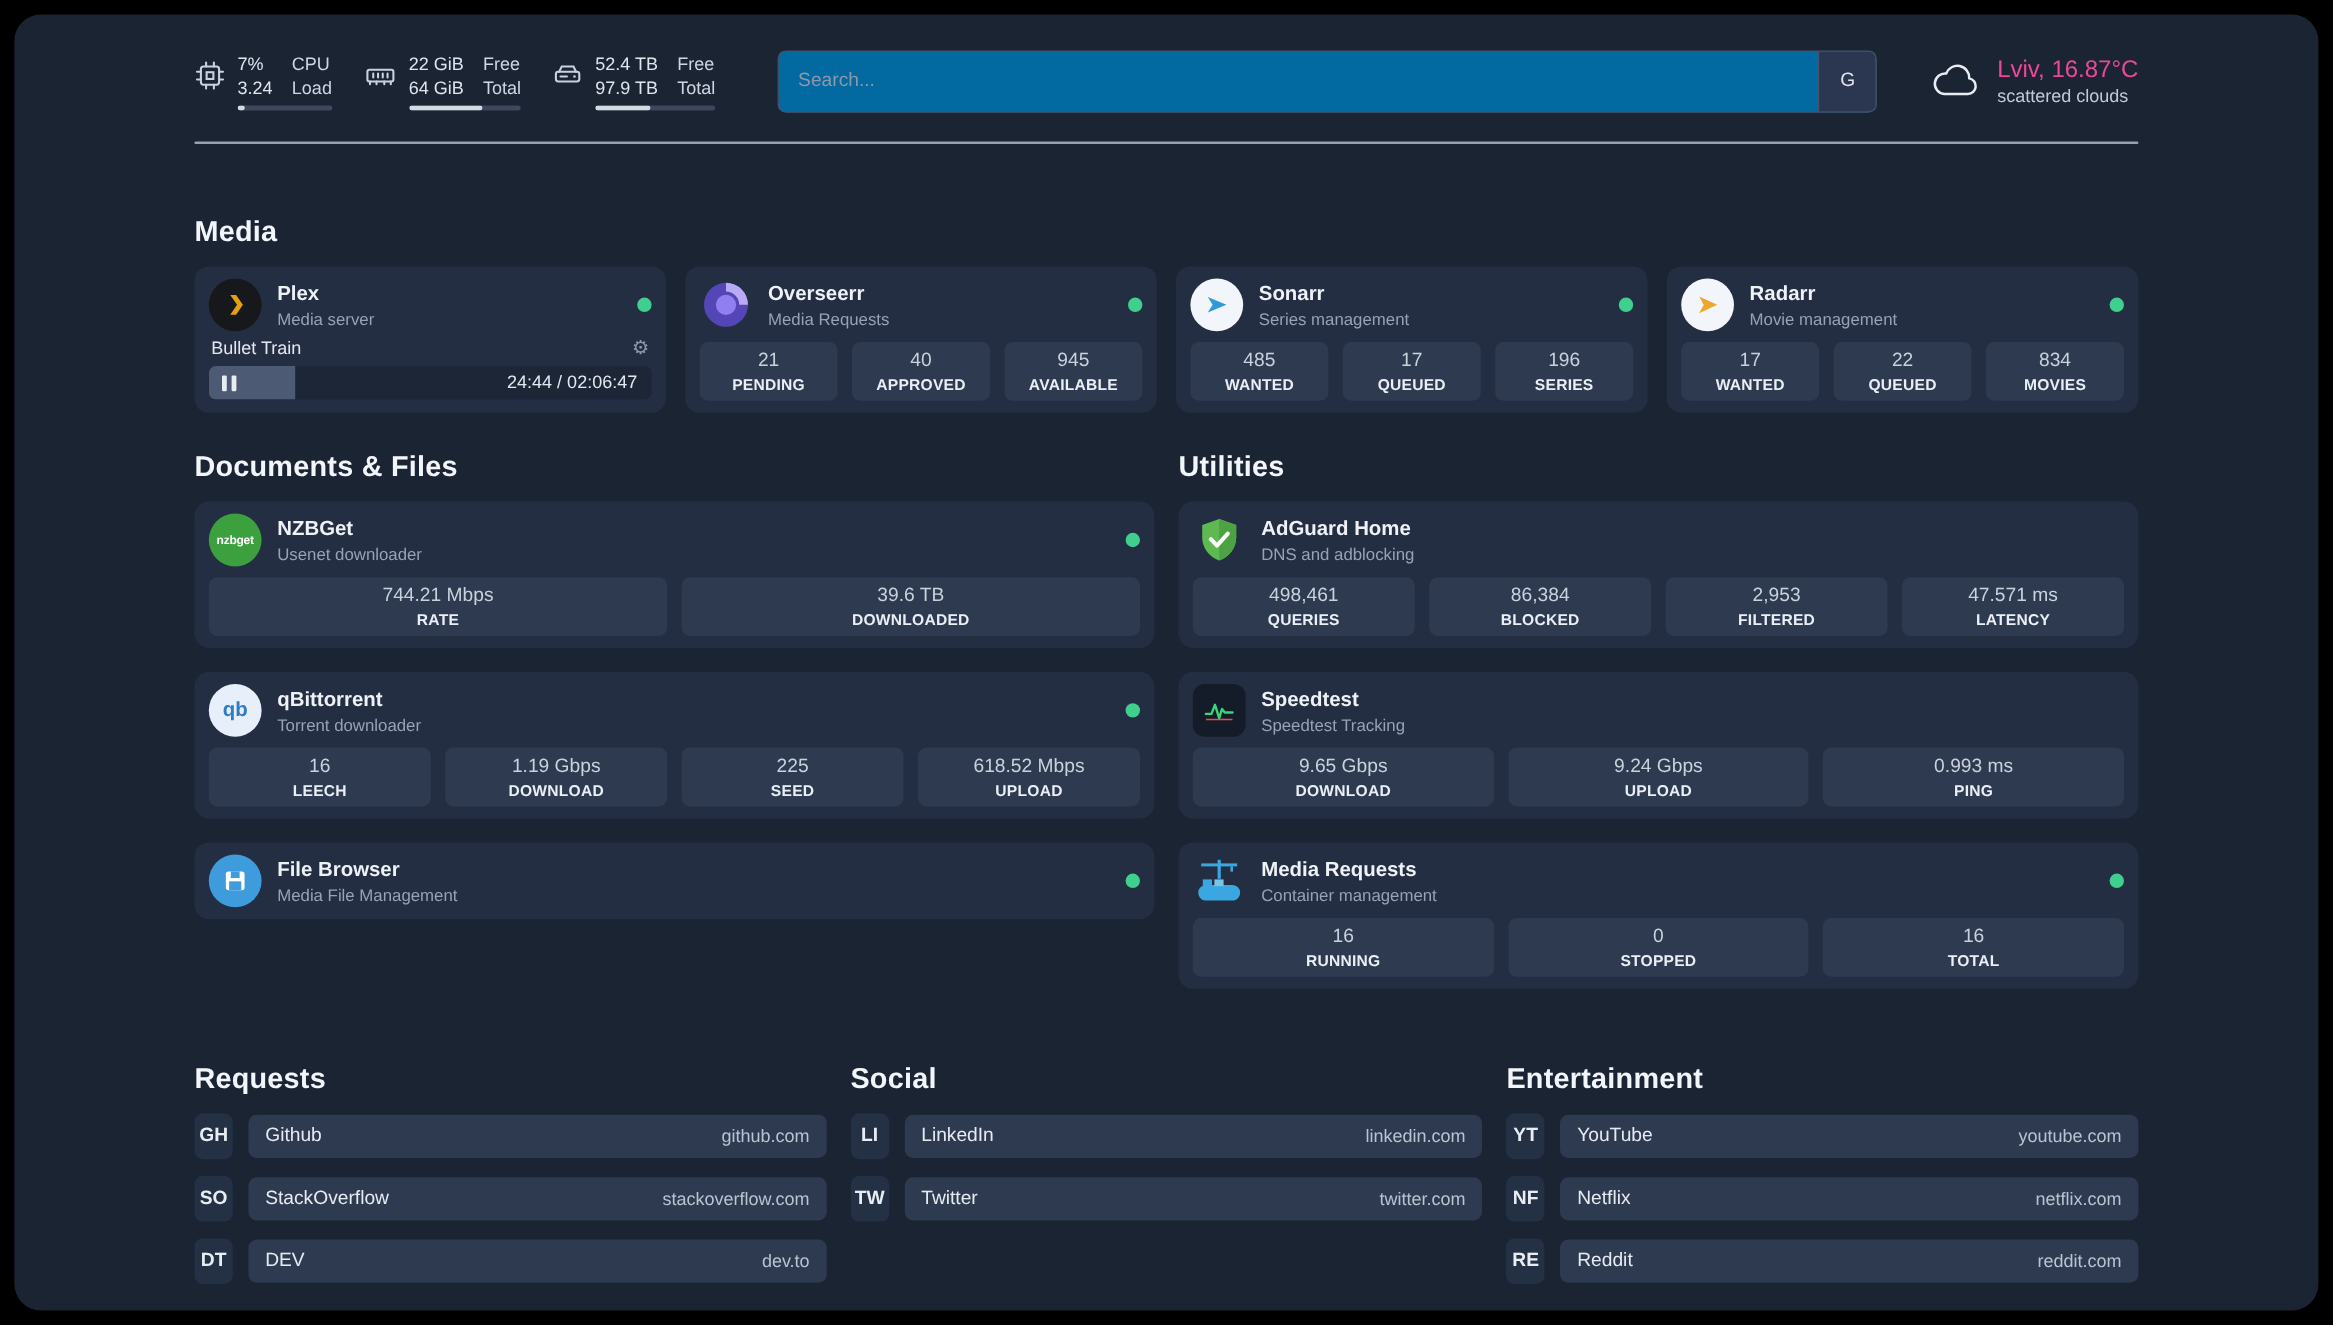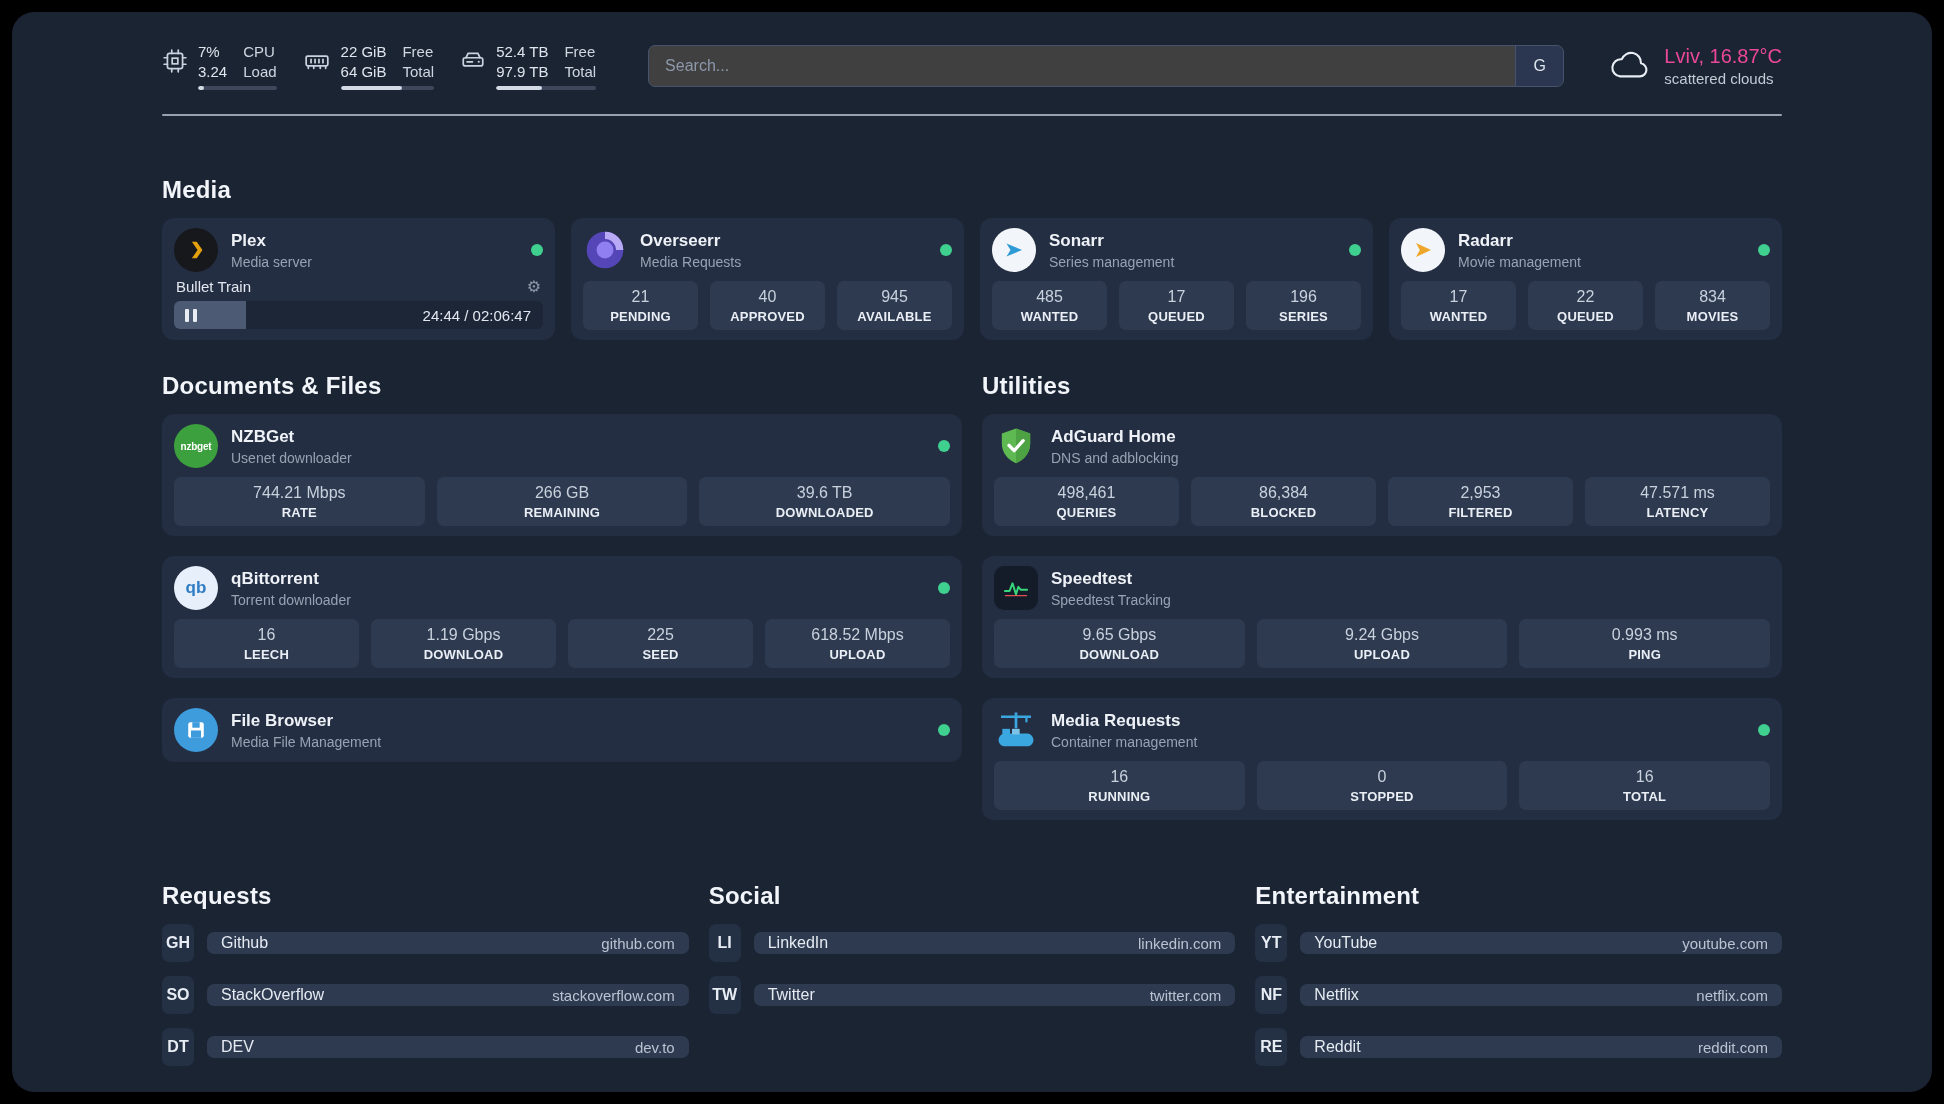--- a/index.html
+++ b/index.html
@@ -11,21 +11,21 @@
   .topbar { display:flex; align-items:center; gap:26px; }
   .metric { display:flex; align-items:flex-start; gap:10px; }
   .metric-icon { margin-top:6px; display:flex; }
   .metric-body { display:flex; flex-direction:column; }
   .metric-cols { display:flex; gap:16px; }
   .metric-col { display:flex; flex-direction:column; font-size:15px; color:#dfe5ee; line-height:1.3; }
   .metric-col.labels { color:#cfd6e2; }
   .metric-bar { margin-top:5px; height:4px; background:#3d485c; border-radius:2px; overflow:hidden; width:100%; }
   .metric-bar > div { height:100%; background:#d3dae3; border-radius:2px; }
 
-  .searchbar { flex:1; display:flex; height:42px; border:1px solid #47536e; border-radius:7px; background:#404040; overflow:hidden; margin:0 18px 0 26px; }
+  .searchbar { flex:1; display:flex; height:52px; border:1px solid #47536e; border-radius:7px; background:#0369a1; overflow:hidden; margin:0 18px 0 26px; }
   .search-input { flex:1; background:transparent; border:none; outline:none; color:#dfe5ee; font-size:16px; padding:0 16px; font-family:"Liberation Sans", sans-serif; }
   .search-input::placeholder { color:#8d98ab; }
   .search-btn { width:48px; border-left:1px solid #47536e; background:#2b3750; color:#dfe5ee; font-size:16px; display:flex; align-items:center; justify-content:center; cursor:pointer; }
 
   .weather { display:flex; align-items:center; gap:12px; }
   .weather-text { display:flex; flex-direction:column; }
   .weather-loc { font-size:20px; color:#ec4899; }
   .weather-cond { font-size:15px; color:#c2cad6; margin-top:2px; }
 
   .divider { height:2px; background:#c3ccd8; opacity:.75; margin-top:24px; border-radius:1px; }
@@ -69,21 +69,21 @@
   .player-fill { height:100%; background:#4d5a73; display:flex; align-items:center; }
   .pause { display:flex; gap:4px; margin-left:11px; cursor:pointer; }
   .pause i { display:block; width:4px; height:13px; background:#e8edf4; border-radius:1px; }
   .player-time { position:absolute; right:12px; top:50%; transform:translateY(-50%); font-size:15px; color:#e3e8f0; }
 
   
   .links-row { display:flex; gap:20px; margin-top:62px; }
   .link-items { display:flex; flex-direction:column; gap:14px; margin-top:14px; }
   .link-item { display:flex; align-items:center; gap:13px; cursor:pointer; }
   .link-abbr { width:32px; height:38px; border-radius:7px; background:#243044; color:#e8edf4; font-weight:700; font-size:16px; display:flex; align-items:center; justify-content:center; flex-shrink:0; }
-  .link-bar { flex:1; height:22px; background:#2d3a50; border-radius:7px; display:flex; align-items:center; justify-content:space-between; padding:0 14px; min-width:0; }
+  .link-bar { flex:1; height:36px; background:#2d3a50; border-radius:7px; display:flex; align-items:center; justify-content:space-between; padding:0 14px; min-width:0; }
   .link-name { font-size:16px; color:#e6ebf2; white-space:nowrap; }
   .link-domain { font-size:15px; color:#bac3d2; white-space:nowrap; }
 
   svg { display:block; }
 </style>
 </head>
 <body>
 
 <div class="screen">
 <div class="panel">
@@ -326,24 +326,20 @@
               <div class="card-sub">Usenet downloader</div>
             </div>
             <span class="status-dot"></span>
           </div>
           <div class="stats">
             <div class="stat">
               <div class="stat-value">744.21 Mbps</div>
               <div class="stat-label">RATE</div>
             </div>
             <div class="stat">
-              <div class="stat-value">266 GB</div>
-              <div class="stat-label">REMAINING</div>
-            </div>
-            <div class="stat">
               <div class="stat-value">39.6 TB</div>
               <div class="stat-label">DOWNLOADED</div>
             </div>
           </div>
         </div>
 
         <div class="card">
           <div class="card-header">
             <div class="logo logo-qb">
               <span>qb</span>

